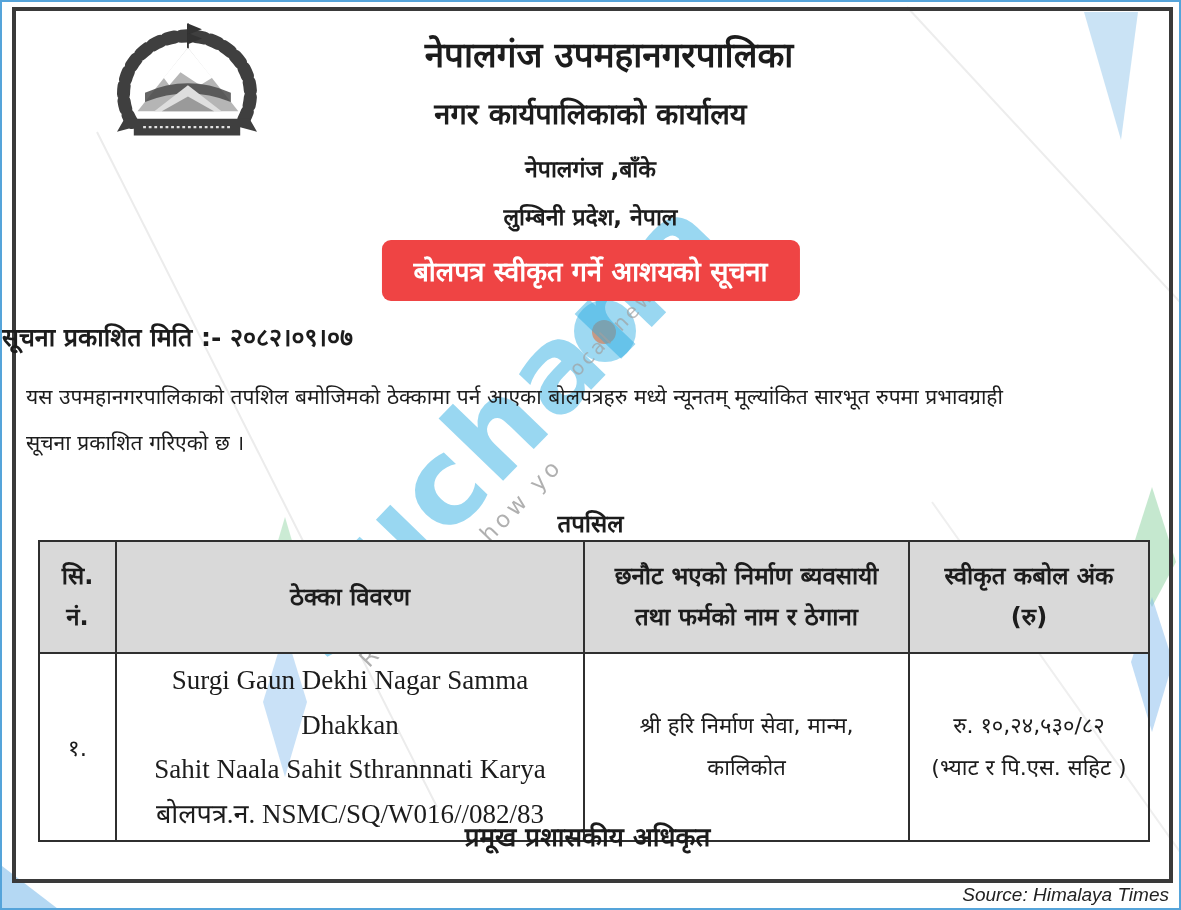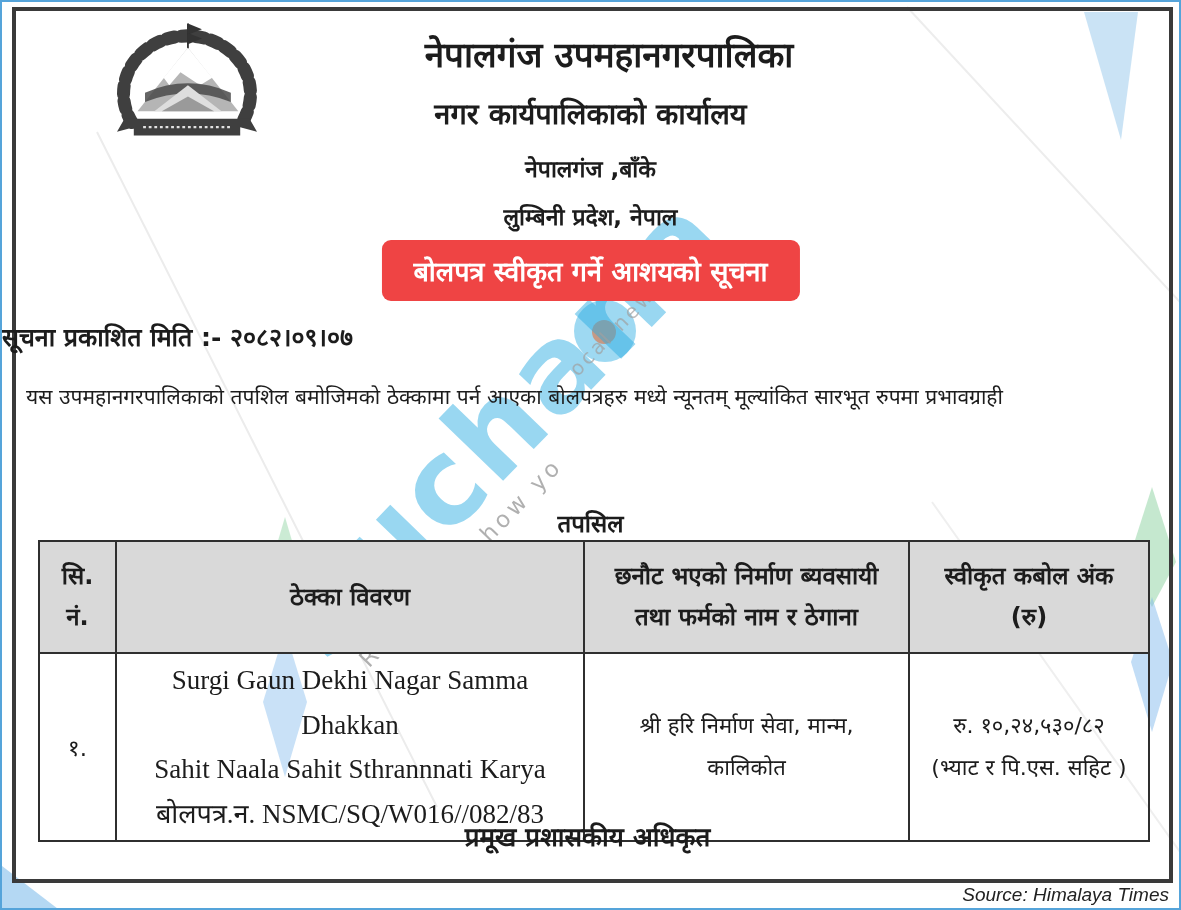--- a/index.html
+++ b/index.html
@@ -125,20 +125,21 @@
       <div class="t3">नेपालगंज ,बाँके</div>
       <div class="t4">लुम्बिनी प्रदेश, नेपाल</div>
     </div>
 
     <div class="banner">बोलपत्र  स्वीकृत गर्ने आशयको सूचना</div>
 
     <div class="pubdate">सूचना प्रकाशित मिति  :- २०८२।०९।०७</div>
 
     <div class="bodytext">
       <div>यस उपमहानगरपालिकाको तपशिल बमोजिमको ठेक्कामा पर्न आएका बोलपत्रहरु मध्ये न्यूनतम् मूल्यांकित सारभूत रुपमा प्रभावग्राही</div>
+      <div>सूचना प्रकाशित गरिएको छ ।</div>
     </div>
 
     <div class="details-heading">तपसिल</div>
 
     <table class="notice">
       <colgroup>
         <col style="width:77px">
           <col style="width:468px">
           <col style="width:325px">
           <col style="width:240px">

